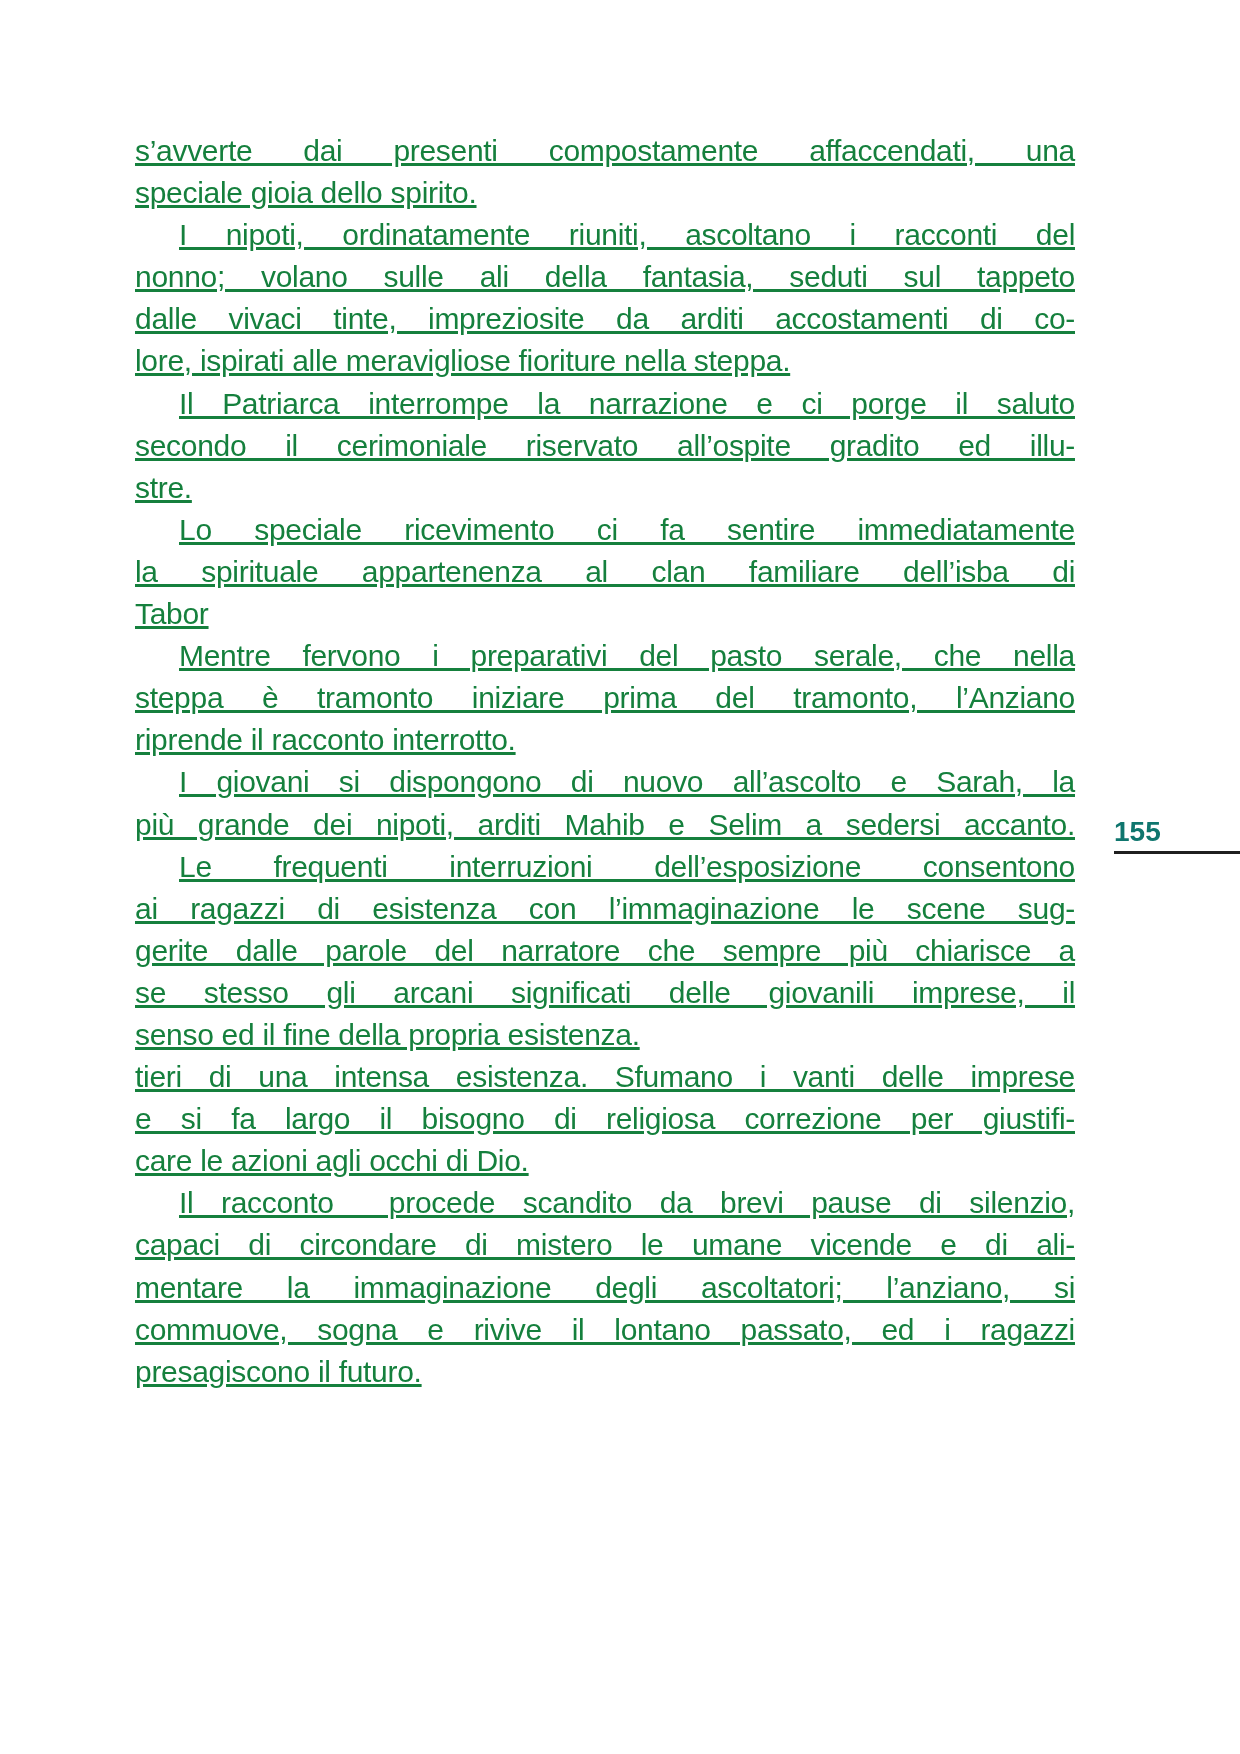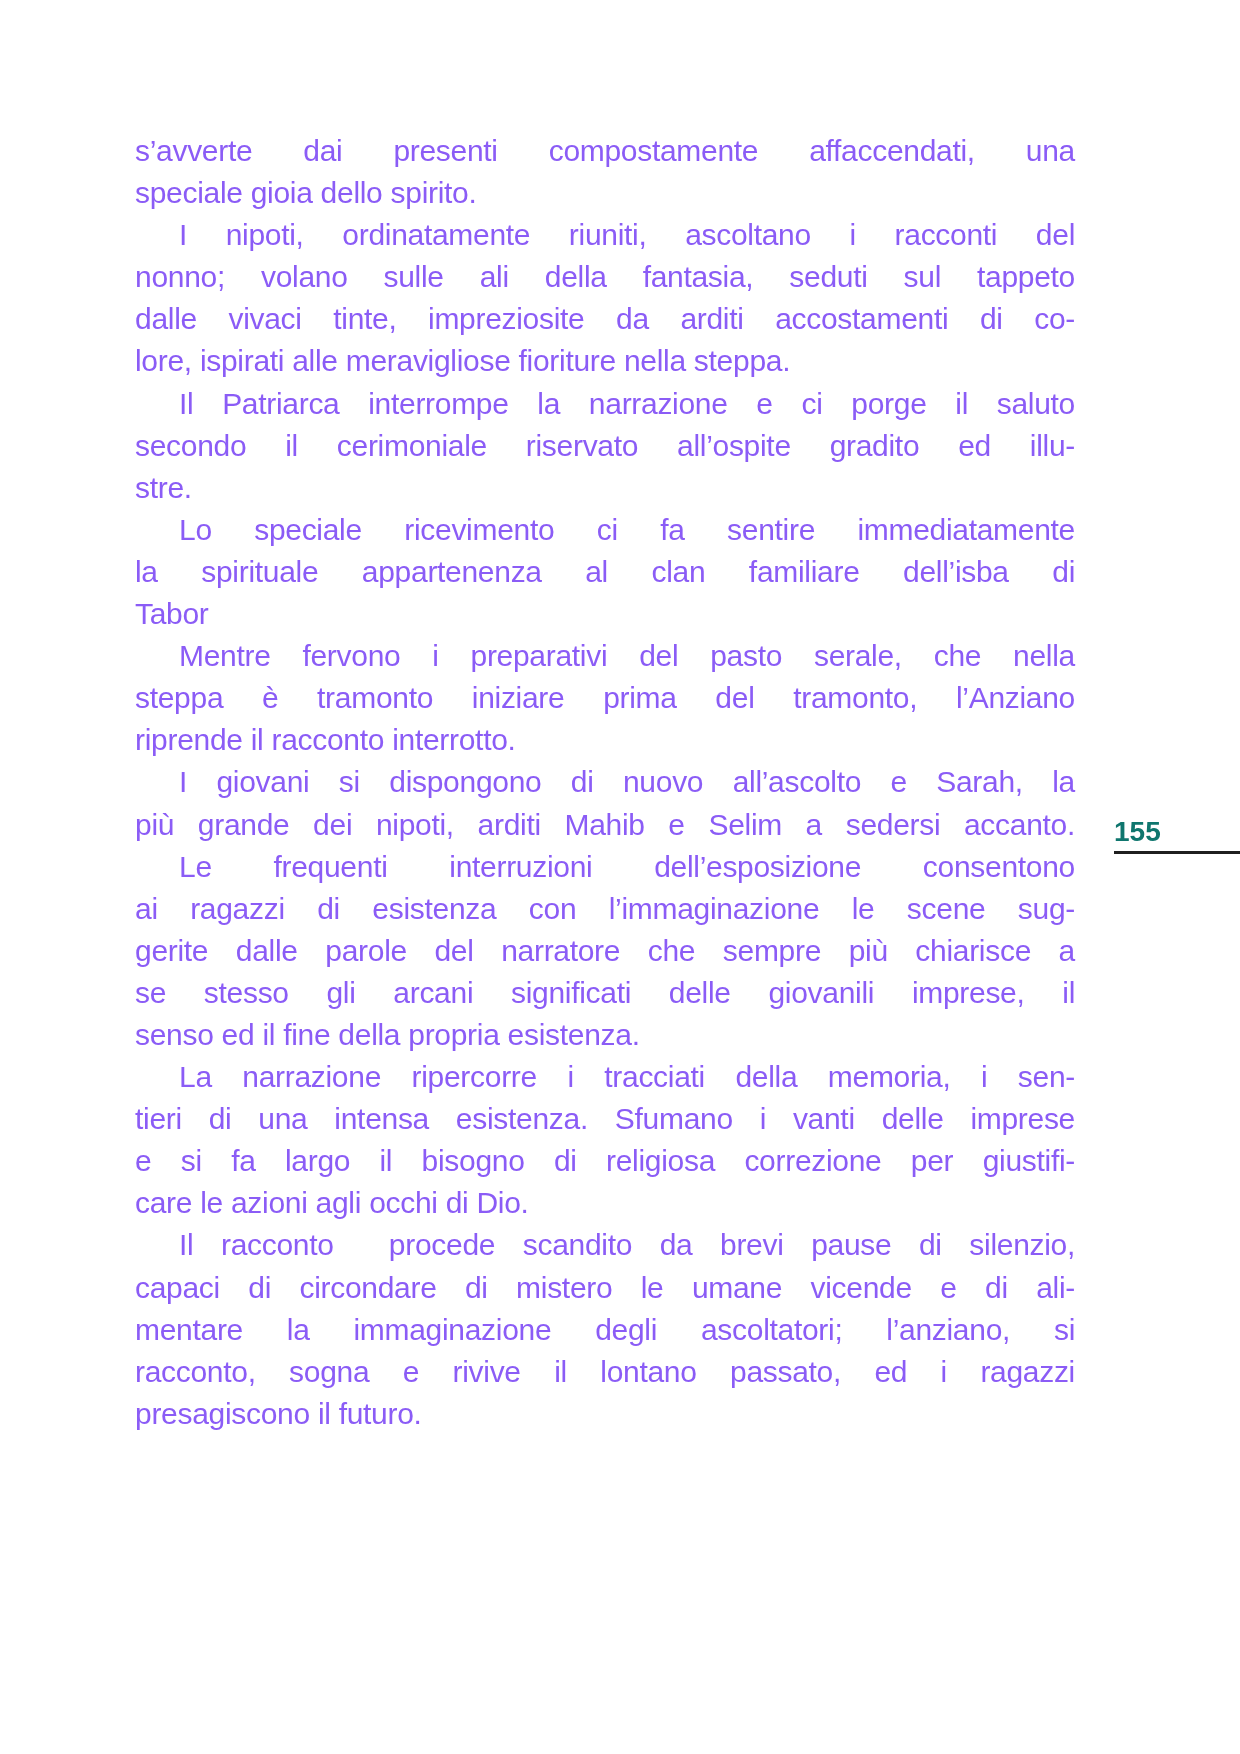--- a/index.html
+++ b/index.html
@@ -58,21 +58,21 @@
     top: 851px;
     width: 126px;
     height: 3px;
     background: #1f1f1f;
   }
 </style>
 </head>
 <body style="background: rgb(255, 255, 255);">
 
 <div class="page">
-  <div class="text-block" style="color: #8b5cf6;">
+  <div class="text-block" style="color: #15803d; text-decoration: underline;">
       <div class="paragraph">
         <div class="line justify">s’avverte dai presenti compostamente affaccendati, una</div>
         <div class="line">speciale gioia dello spirito.</div>
       </div>
       <div class="paragraph">
         <div class="line justify indent">I nipoti, ordinatamente riuniti, ascoltano i racconti del</div>
         <div class="line justify">nonno; volano sulle ali della fantasia, seduti sul tappeto</div>
         <div class="line justify">dalle vivaci tinte, impreziosite da arditi accostamenti di co-</div>
         <div class="line">lore, ispirati alle meravigliose fioriture nella steppa.</div>
       </div>
@@ -96,28 +96,27 @@
         <div class="line justify">più grande dei nipoti, arditi Mahib e Selim a sedersi accanto.</div>
       </div>
       <div class="paragraph">
         <div class="line justify indent">Le frequenti interruzioni dell’esposizione consentono</div>
         <div class="line justify">ai ragazzi di esistenza con l’immaginazione le scene sug-</div>
         <div class="line justify">gerite dalle parole del narratore che sempre più chiarisce a</div>
         <div class="line justify">se stesso gli arcani significati delle giovanili imprese, il</div>
         <div class="line">senso ed il fine della propria esistenza.</div>
       </div>
       <div class="paragraph">
-        <div class="line justify indent">La narrazione ripercorre i tracciati della memoria, i sen-</div>
         <div class="line justify">tieri di una intensa esistenza. Sfumano i vanti delle imprese</div>
         <div class="line justify">e si fa largo il bisogno di religiosa correzione per giustifi-</div>
         <div class="line">care le azioni agli occhi di Dio.</div>
       </div>
       <div class="paragraph">
         <div class="line justify indent">Il racconto&nbsp; procede scandito da brevi pause di silenzio,</div>
         <div class="line justify">capaci di circondare di mistero le umane vicende e di ali-</div>
         <div class="line justify">mentare la immaginazione degli ascoltatori; l’anziano, si</div>
-        <div class="line justify">racconto, sogna e rivive il lontano passato, ed i ragazzi</div>
+        <div class="line justify">commuove, sogna e rivive il lontano passato, ed i ragazzi</div>
         <div class="line">presagiscono il futuro.</div>
       </div>
     </div>
   <div class="folio">155</div>
   <div class="folio-rule" style="background: rgb(31, 31, 31);"></div>
 </div>
 
 </body></html>

